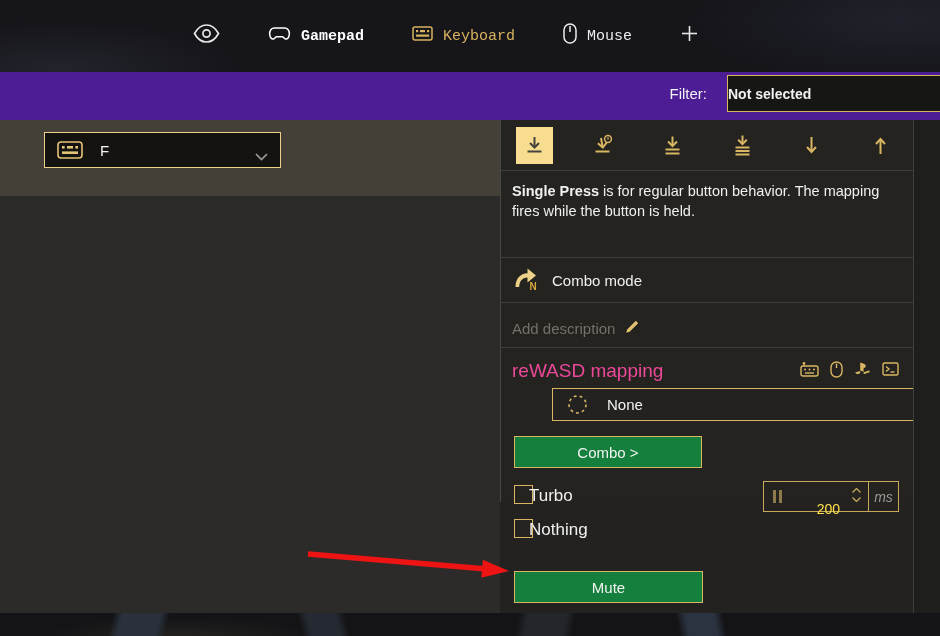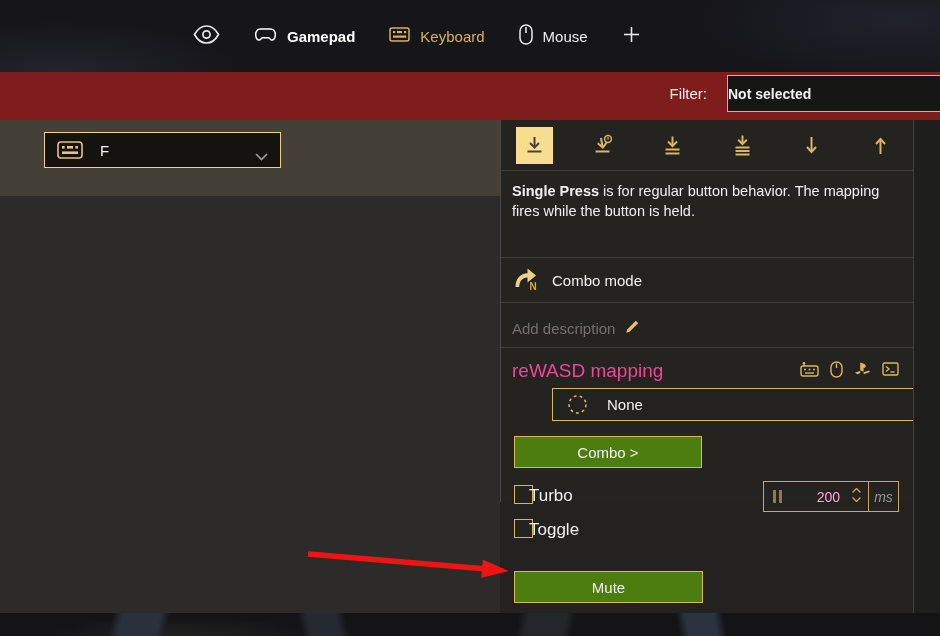--- a/index.html
+++ b/index.html
@@ -11,29 +11,29 @@
   
   .topbar{
     position:absolute; left:0; top:0; width:940px; height:72px;
     background:
       radial-gradient(ellipse 260px 70px at 60px 70px, #23232c 0%, rgba(0,0,0,0) 70%),
       radial-gradient(ellipse 300px 90px at 900px 20px, #20222b 0%, rgba(0,0,0,0) 70%),
       #15151a;
   }
   .nav{
     position:absolute; left:193px; top:0; height:72px;
-    display:flex; align-items:center; gap:34px;
+    display:flex; align-items:center; gap:48px;font-family:Liberation Mono, monospace;
   }
   .tab{ display:flex; align-items:center; gap:10px; font-size:15px; cursor:default; }
   .tab-gamepad{ color:#ffffff; font-weight:bold; }
   .tab-keyboard{ color:#d8b25e; }
   .tab-mouse{ color:#ededed; }
   
   .filterbar{
-    position:absolute; left:0; top:72px; width:940px; height:48px; background:#7f1d1d;
+    position:absolute; left:0; top:72px; width:940px; height:48px; background:#4c1d95;
   }
   .filter-label{ position:absolute; right:233px; top:13px; font-size:15px; color:#f2f2f2; }
   .filter-dropdown{
     position:absolute; left:727px; top:3px; width:213px; height:37px;
     background:#161614; border:1px solid #d9b662; border-right:none;
     display:flex; align-items:center; padding-left:0; color:#f2f2f2; font-size:14px;font-weight:bold;
   }
   
   .main-left{
     position:absolute; left:0; top:120px; width:500px; height:493px; background:#2c2b29;
@@ -79,21 +79,21 @@
   .mapping-title{ color:#ec4899; font-size:19px; }
   .mapping-icons{ display:flex; gap:11px; align-items:center; }
   .none-dropdown{
     position:absolute; left:11px; top:268px; width:390px; height:33px;
     border:1px solid #d9b662; background:#232220;
     display:flex; align-items:center;margin-left:40px;
   }
   .none-label{ margin-left:19px; color:#f2f2f2; font-size:15px; }
   .none-chevron{ position:absolute; right:14px; top:13px; }
   .gold-btn{
-    position:absolute; border:1px solid #d9b662; background:#4d7c0f;
+    position:absolute; border:1px solid #d9b662; background:#15803d;
     color:#f2f2f2; font-size:15px; display:flex; align-items:center; justify-content:center;
     cursor:default;
   }
   .combo-btn{ left:13px; top:316px; width:188px; height:32px; }
   .mute-btn{ left:13px; top:451px; width:189px; height:32px; }
   .checkbox{
     position:absolute; width:19px; height:19px;
     border:1px solid #d9b662; background:#242320;
   }
   .cb-turbo{ left:13px; top:365px; }
@@ -101,21 +101,21 @@
   .cb-label{ position:absolute; left:28px; color:#f0f0f0; font-size:17px;text-align:right; }
   .lbl-turbo{ top:366px; }
   .lbl-toggle{ top:400px; }
   .turbo-spinner{
     position:absolute; left:262px; top:361px; width:106px; height:31px;
     border:1px solid #c7a85c; display:flex; align-items:center;
   }
   .pause-icon{ margin-left:9px; display:flex; gap:3px; }
   .pause-icon i{ display:block; width:3px; height:13px; background:#8d7b4b; }
   .turbo-value{
-    position:absolute; right:28px; top:7px; color:#f9a8d4; font-size:14px;
+    position:absolute; right:28px; top:19px; color:#fde047; font-size:14px;
   }
   .spin-arrows{ position:absolute; right:7px; top:6px; display:flex; flex-direction:column; gap:4px; }
   .ms-box{
     position:absolute; left:367px; top:361px; width:31px; height:31px;
     border:1px solid #c7a85c; display:flex; align-items:center; justify-content:center;
     color:#989893; font-size:14px;font-style:italic;
   }
   
   .scroll-strip{
     position:absolute; left:913px; top:120px; width:27px; height:493px;
@@ -371,21 +371,21 @@
         <svg width="9" height="5" viewBox="0 0 9 5" fill="none">
           <polyline points="0.5,0.5 4.5,4.5 8.5,0.5" stroke="#c7a85c" stroke-width="1.3"></polyline>
         </svg>
       </span>
     </div>
     <div class="ms-box">
       <span>ms</span>
     </div>
 
     <div class="checkbox cb-toggle"></div>
-    <span class="cb-label lbl-toggle">Toggle</span>
+    <span class="cb-label lbl-toggle">Nothing</span>
 
     <div class="gold-btn mute-btn">
       <span>Mute</span>
     </div>
   </div>
 
   <div class="scroll-strip"></div>
 
   <div class="bottom-art"></div>
 

